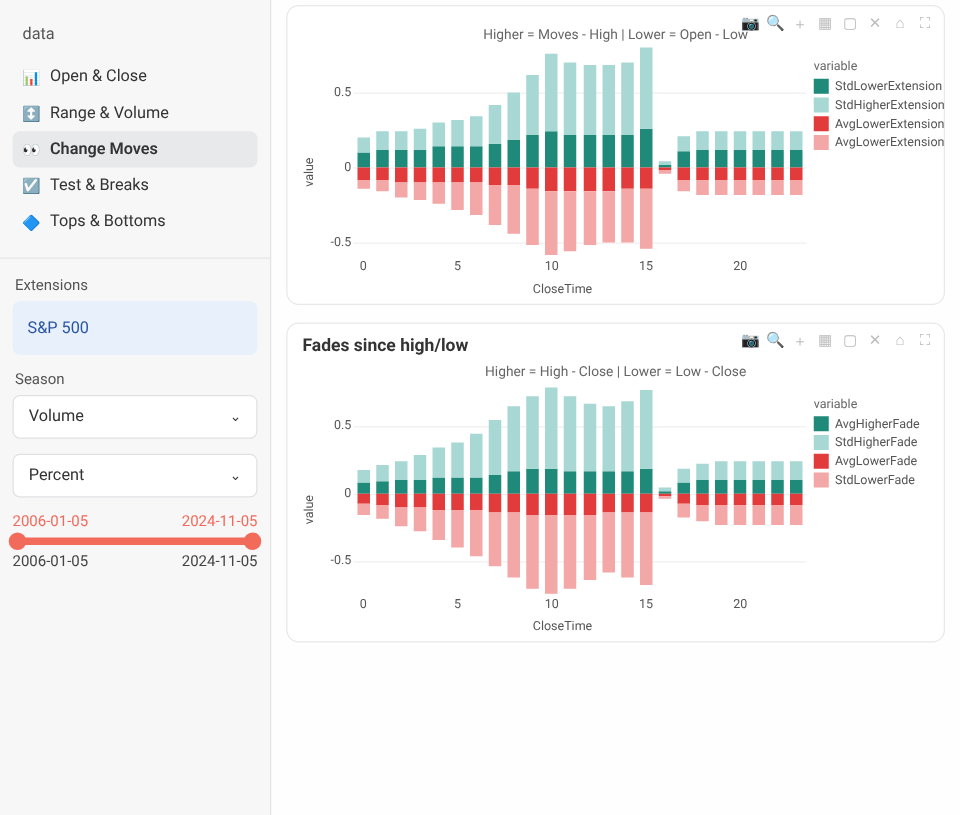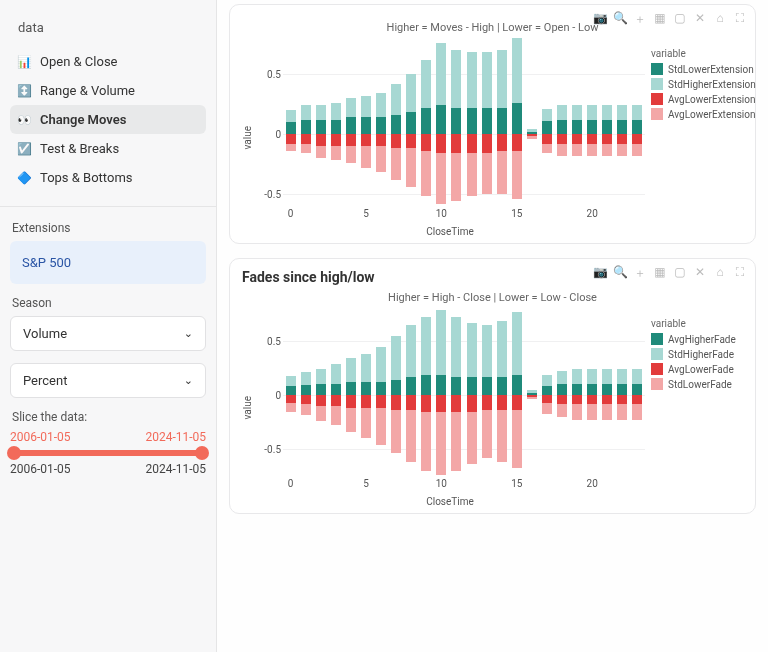--- a/index.html
+++ b/index.html
@@ -122,21 +122,20 @@
   <div class="select-box">
     <span>Volume</span>
     <span class="chev">⌄</span>
   </div>
 
   <div class="select-box">
     <span>Percent</span>
     <span class="chev">⌄</span>
   </div>
 
-  <div class="label">Slice the data:</div>
   <div class="slider-dates">
     <span>2006-01-05</span>
     <span>2024-11-05</span>
   </div>
   <div class="slider-track">
     <div class="slider-thumb" style="left:-3px"></div>
     <div class="slider-thumb" style="right:-3px"></div>
   </div>
   <div class="slider-under">
     <span>2006-01-05</span>

